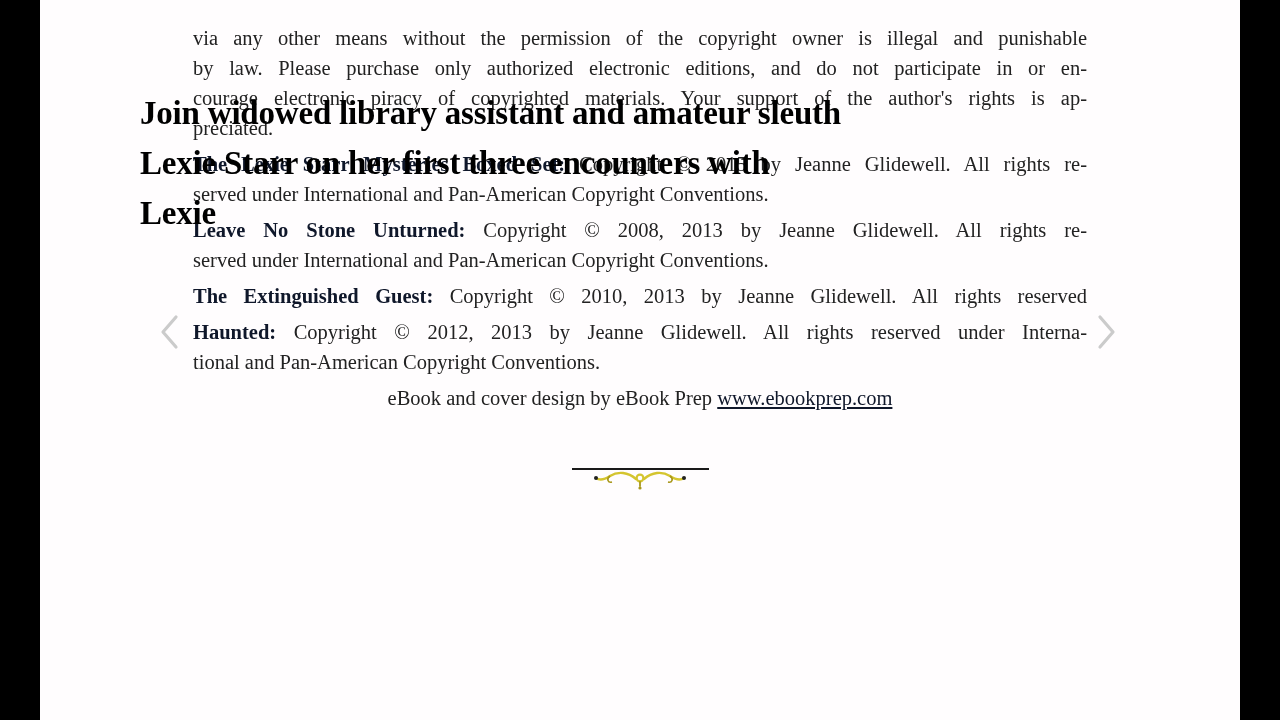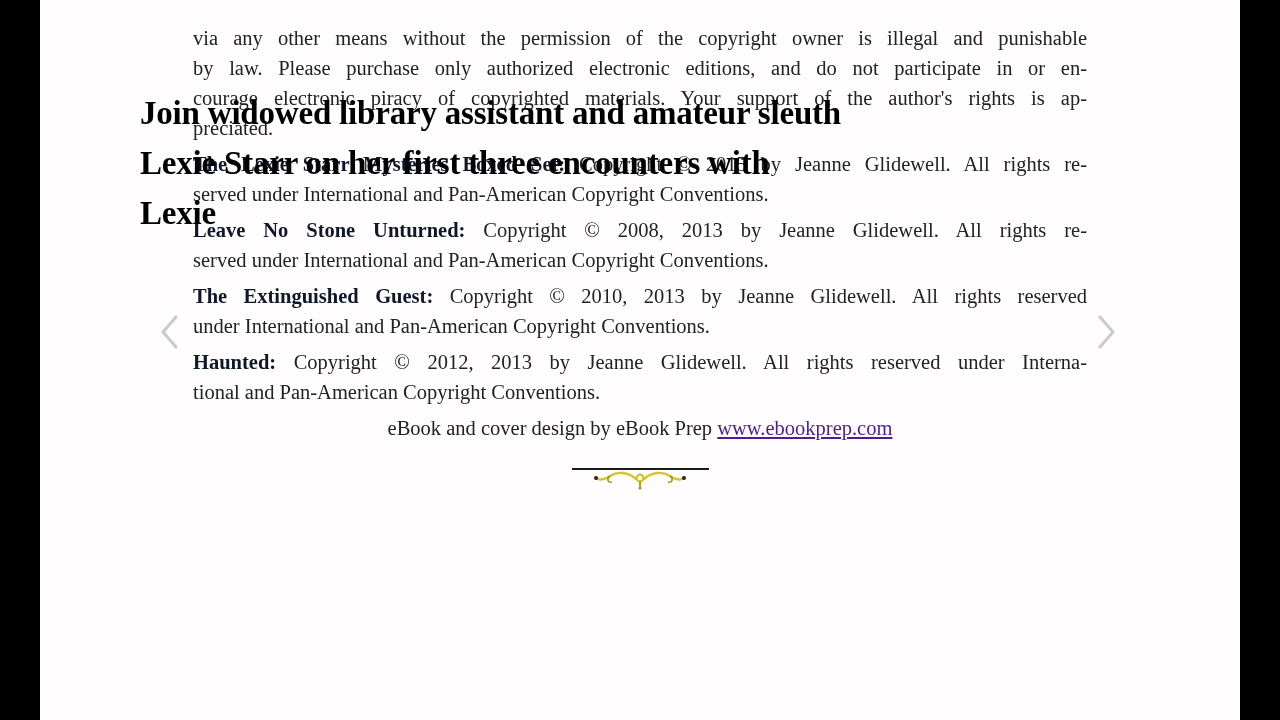--- a/index.html
+++ b/index.html
@@ -19,21 +19,21 @@
     position: absolute; left: 193px; top: 23px; width: 894px;
     font-size: 20.5px; line-height: 30px; color: #222;
   }
   .para { margin: 0 0 6px 0; }
   .para:first-child { }
   .line { text-align: left; }
   .jline { text-align: justify; text-align-last: justify; }
   .line b { font-weight: bold; color: #0f172a; }
 
   .credit { text-align: center; margin-top: 0; }
-  .credit a { color: #4c1d95; text-decoration: underline; cursor: pointer; }
+  .credit a { color: #0f172a; text-decoration: underline; cursor: pointer; }
 
   .rule {
     position: absolute; left: 572px; top: 468px;
     width: 137px; height: 2px; background: #1a1a1a;
   }
   .flourish { position: absolute; left: 592px; top: 470px; }
 
   
   .overlay {
     position: absolute; left: 140px; top: 62px; width: 960px;
@@ -69,21 +69,20 @@
         <div class="para">
           <div class="line jline"><b>The Lexie Starr Mysteries Boxed Set:</b> Copyright © 2015 by Jeanne Glidewell. All rights re-</div>
           <div class="line">served under International and Pan-American Copyright Conventions.</div>
         </div>
         <div class="para">
           <div class="line jline"><b>Leave No Stone Unturned:</b> Copyright © 2008, 2013 by Jeanne Glidewell. All rights re-</div>
           <div class="line">served under International and Pan-American Copyright Conventions.</div>
         </div>
         <div class="para">
           <div class="line jline"><b>The Extinguished Guest:</b> Copyright © 2010, 2013 by Jeanne Glidewell. All rights reserved</div>
-          <div class="line">under International and Pan-American Copyright Conventions.</div>
         </div>
         <div class="para">
           <div class="line jline"><b>Haunted:</b> Copyright © 2012, 2013 by Jeanne Glidewell. All rights reserved under Interna-</div>
           <div class="line">tional and Pan-American Copyright Conventions.</div>
         </div>
       </div>
 
     <div class="credit">
       <span>eBook and cover design by eBook Prep </span><a>www.ebookprep.com</a>
     </div>

